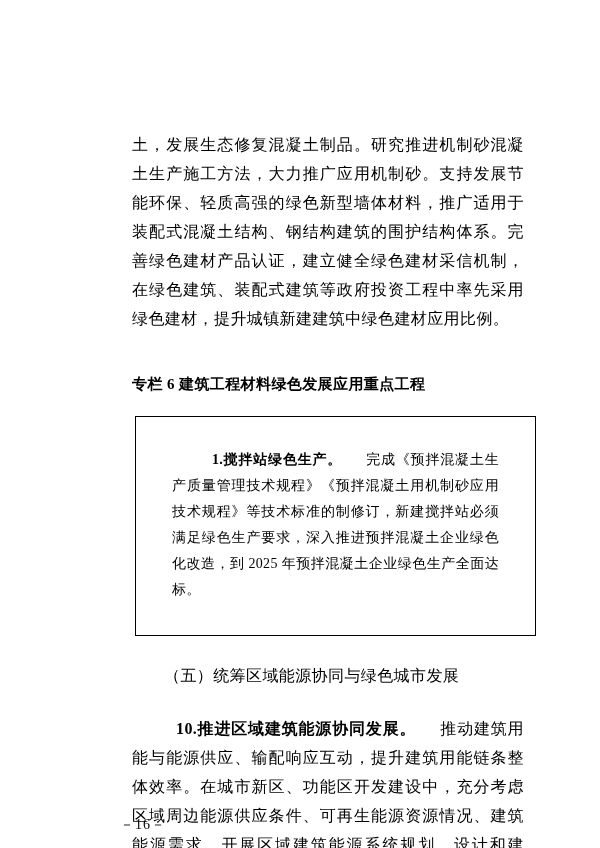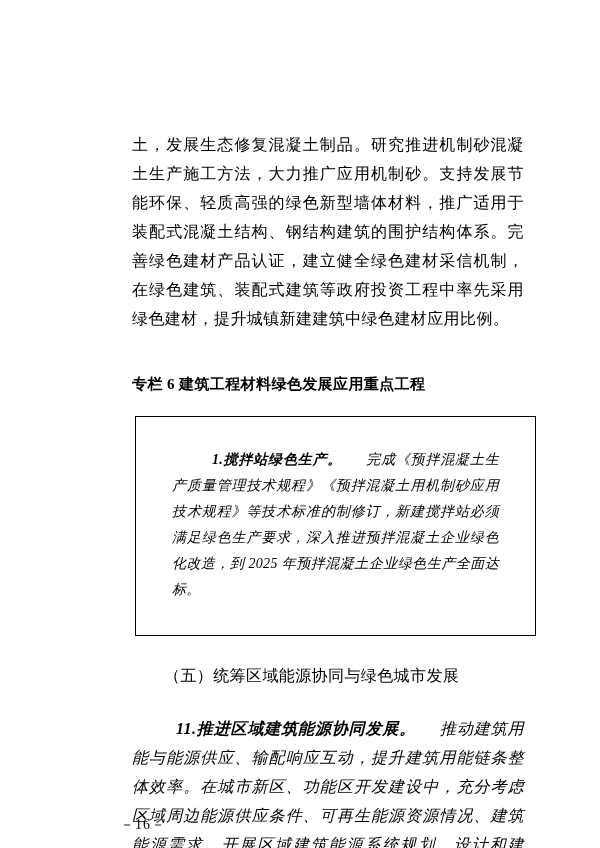--- a/index.html
+++ b/index.html
@@ -48,21 +48,20 @@
     font-size: 14px;
     line-height: 26px;
     text-align: justify;
     letter-spacing: 0.3px;
   }
   .feature-box .cell + .cell {
     border-top: 1.5px solid #000000;
   }
   .indent-first {
     text-indent: 2em;
-    font-style: italic;
   }
   .section-heading {
     font-size: 16px;
     line-height: 29px;
     font-weight: normal;
     text-indent: 2em;
     margin-top: 13px;
     letter-spacing: 0.4px;
   }
   .bold-lead {
@@ -87,18 +86,18 @@
     <h3 class="box-title">专栏 6 建筑工程材料绿色发展应用重点工程</h3>
 
     <div class="feature-box">
       <div class="cell">
         <p class="indent-first"><span class="bold-lead">1.搅拌站绿色生产。</span><span>完成《预拌混凝土生产质量管理技术规程》《预拌混凝土用机制砂应用技术规程》等技术标准的制修订，新建搅拌站必须满足绿色生产要求，深入推进预拌混凝土企业绿色化改造，到 2025 年预拌混凝土企业绿色生产全面达标。</span></p>
       </div>
     </div>
 
     <p class="section-heading">（五）统筹区域能源协同与绿色城市发展</p>
 
-    <p class="body-para indent-first"><span class="bold-lead">11.推进区域建筑能源协同发展。</span><span>推动建筑用能与能源供应、输配响应互动，提升建筑用能链条整体效率。在城市新区、功能区开发建设中，充分考虑区域周边能源供应条件、可再生能源资源情况、建筑能源需求，开展区域建筑能源系统规划、设计和建设，以需定供，提高能源综合利用效率和能源基础设施投资效益。</span></p>
+    <p class="body-para indent-first"><span class="bold-lead">10.推进区域建筑能源协同发展。</span><span>推动建筑用能与能源供应、输配响应互动，提升建筑用能链条整体效率。在城市新区、功能区开发建设中，充分考虑区域周边能源供应条件、可再生能源资源情况、建筑能源需求，开展区域建筑能源系统规划、设计和建设，以需定供，提高能源综合利用效率和能源基础设施投资效益。</span></p>
 
   </div>
 
   <div class="page-number">－16－</div>
 </div>
 
 </body></html>

